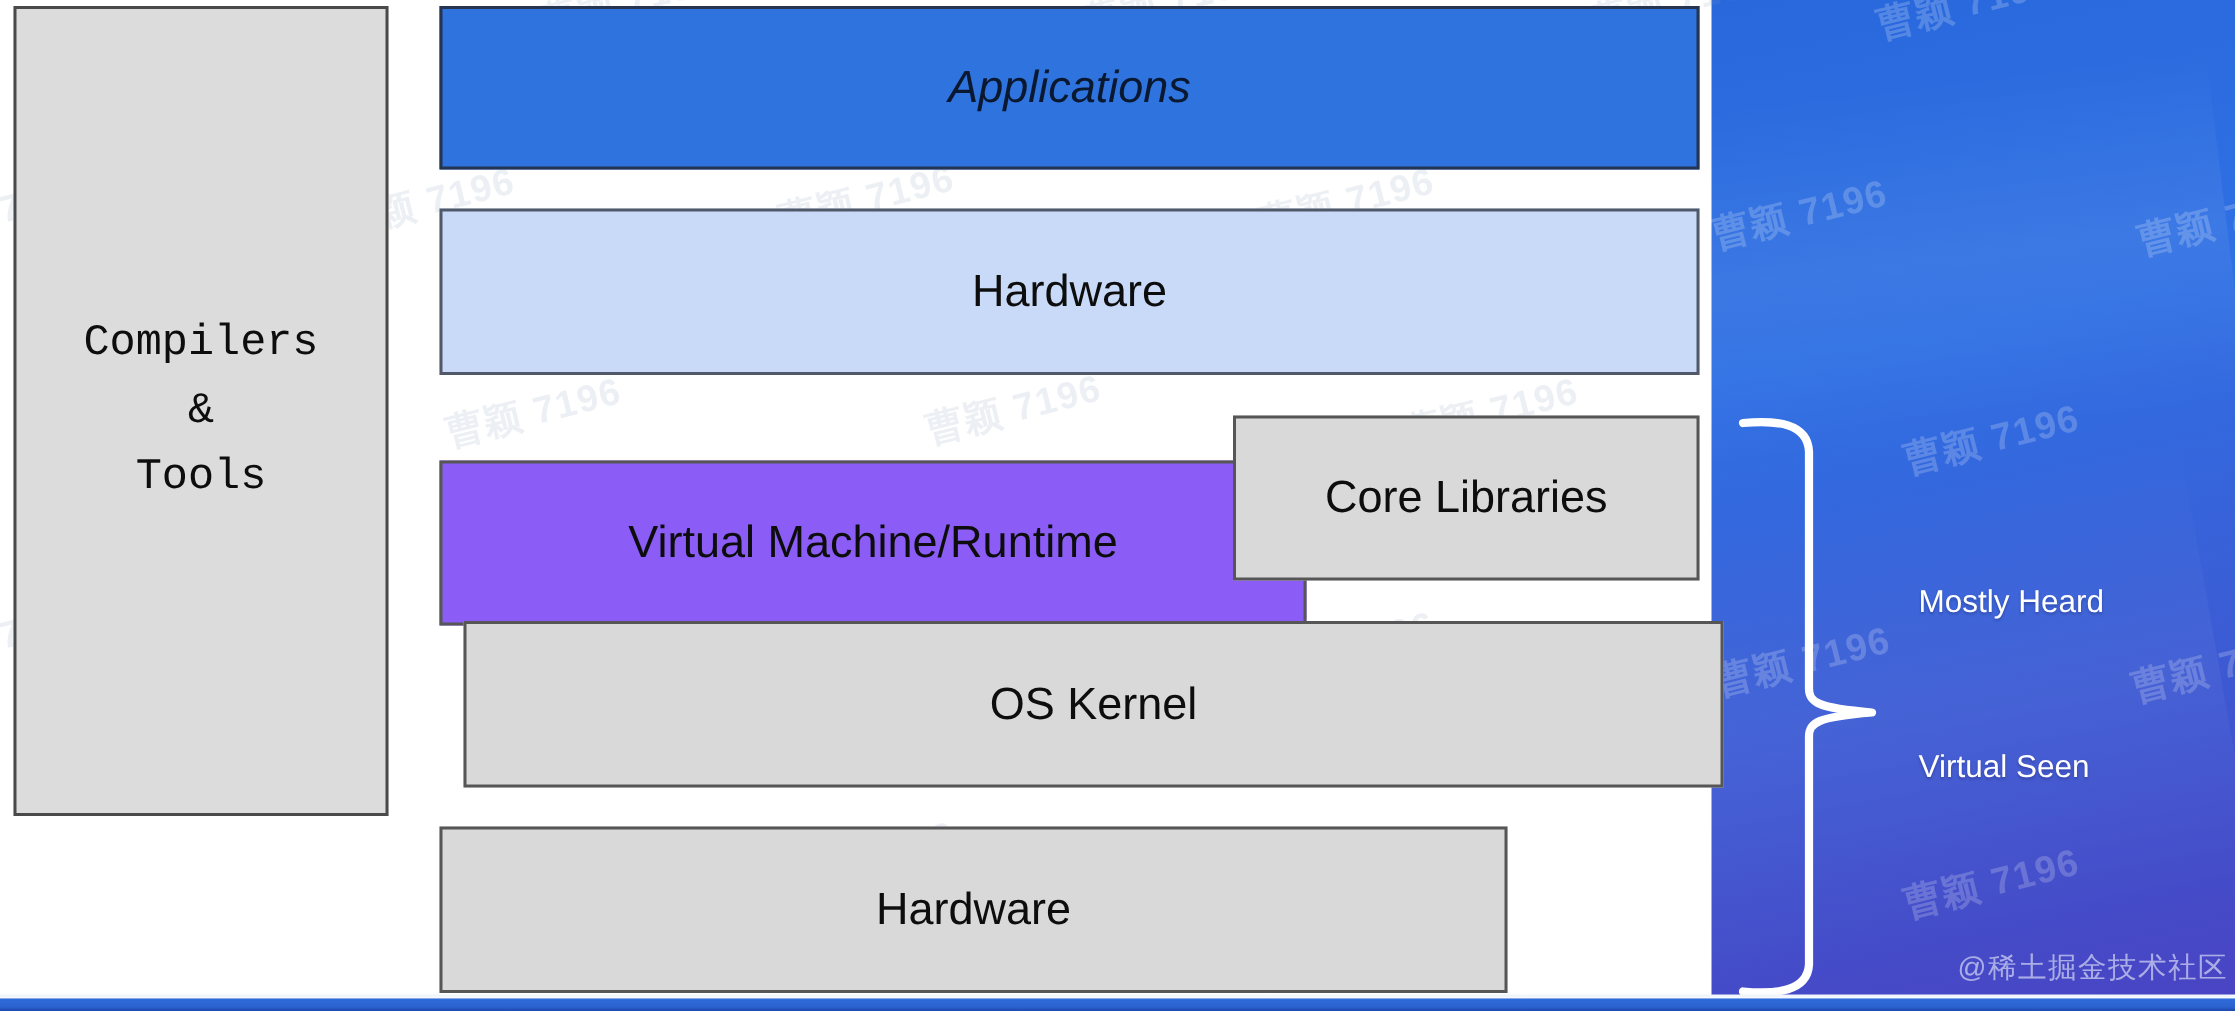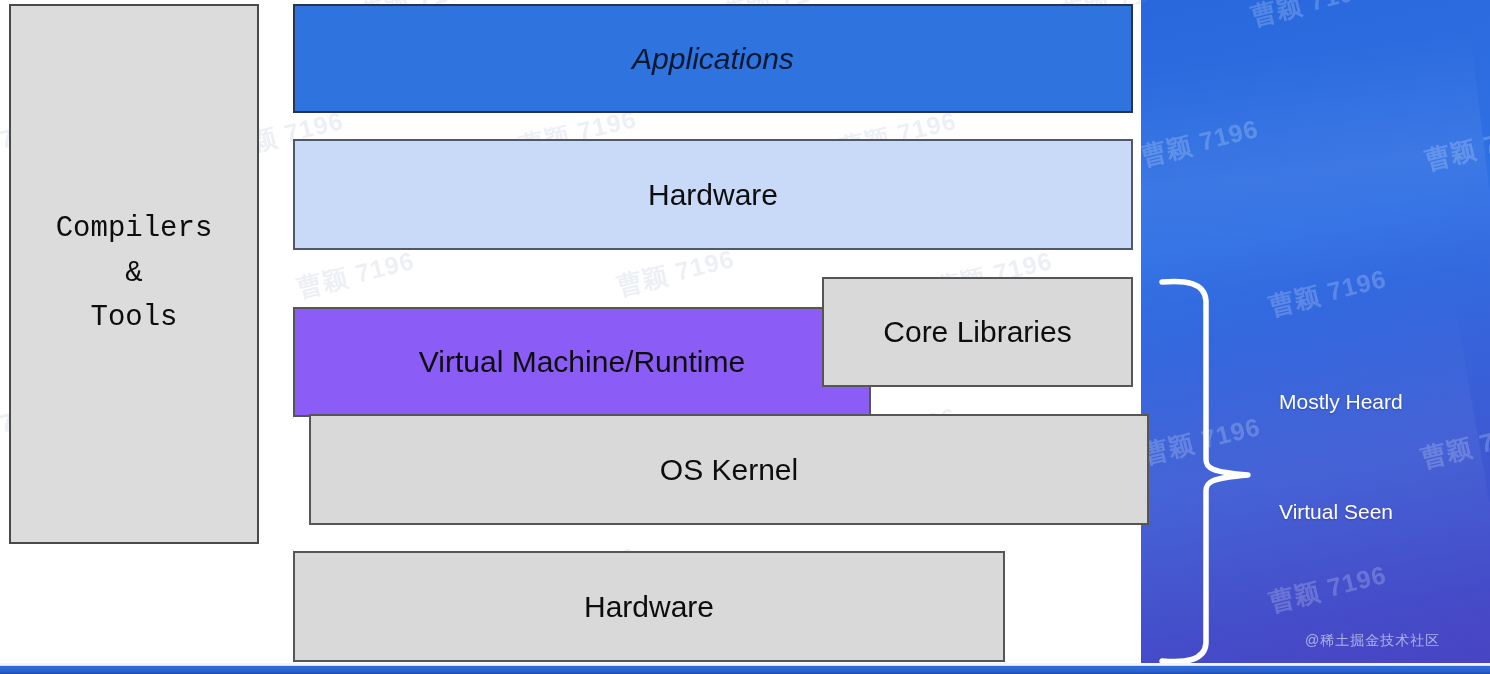--- a/index.html
+++ b/index.html
@@ -95,21 +95,21 @@
   }
   .wmb {
     position:absolute; white-space:nowrap;
     font-size:25px; font-weight:700; letter-spacing:1px;
     transform:rotate(-14deg);
     color:#ffffff; opacity:0.20;
     pointer-events:none;
   }
   .wm-community {
     position:absolute; left:1305px; top:632px;
-    font-size:14px; color:rgba(232,236,250,0.62);
+    font-size:19px; color:rgba(232,236,250,0.62);
     white-space:nowrap; letter-spacing:1px;
   }
 </style>
 </head>
 <body>
 
 <div class="page">
 
   <div class="bg">
     <div class="streak1"></div>

